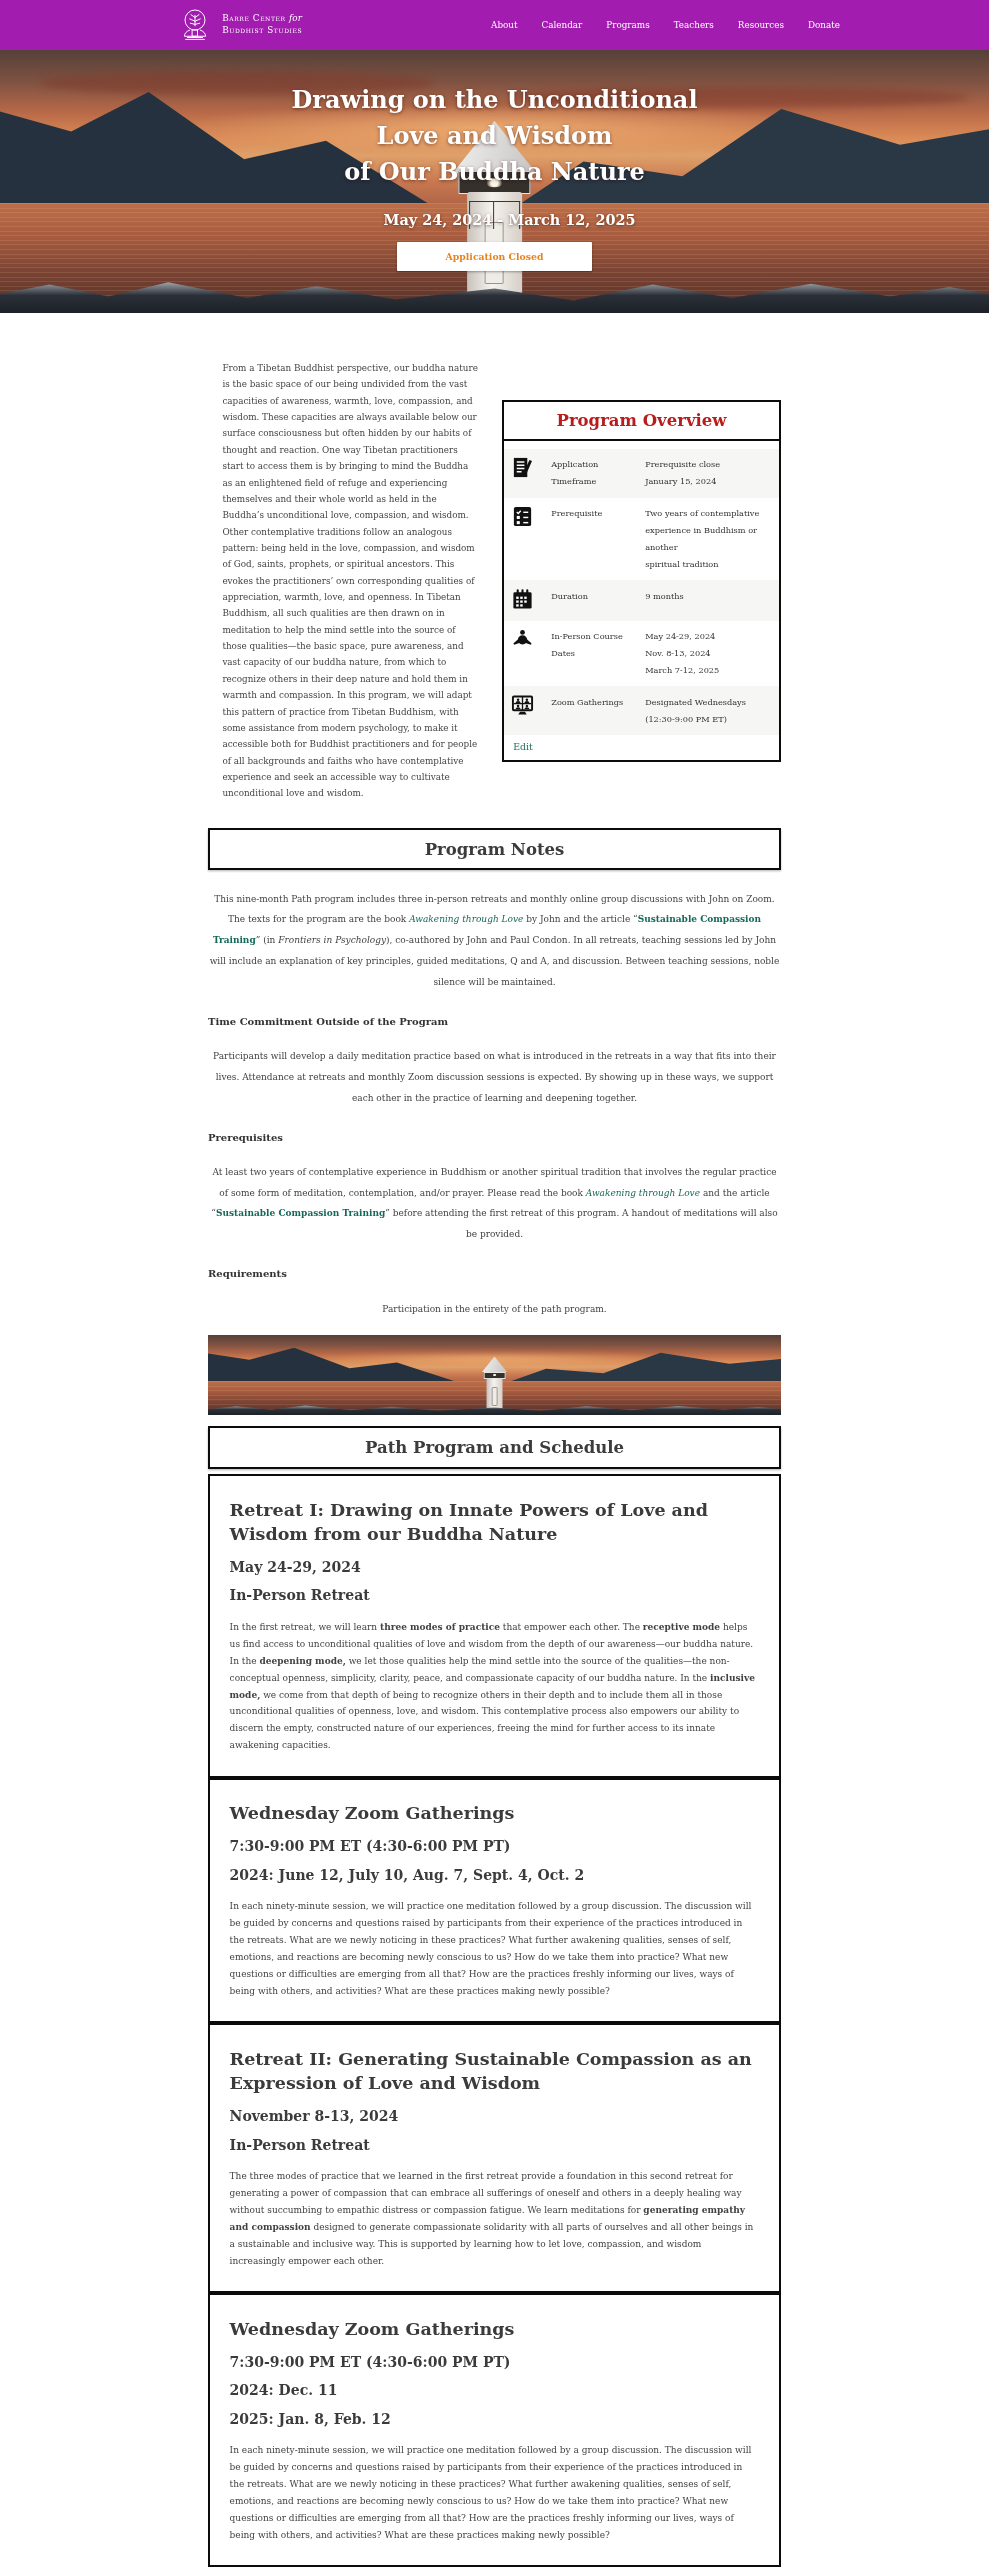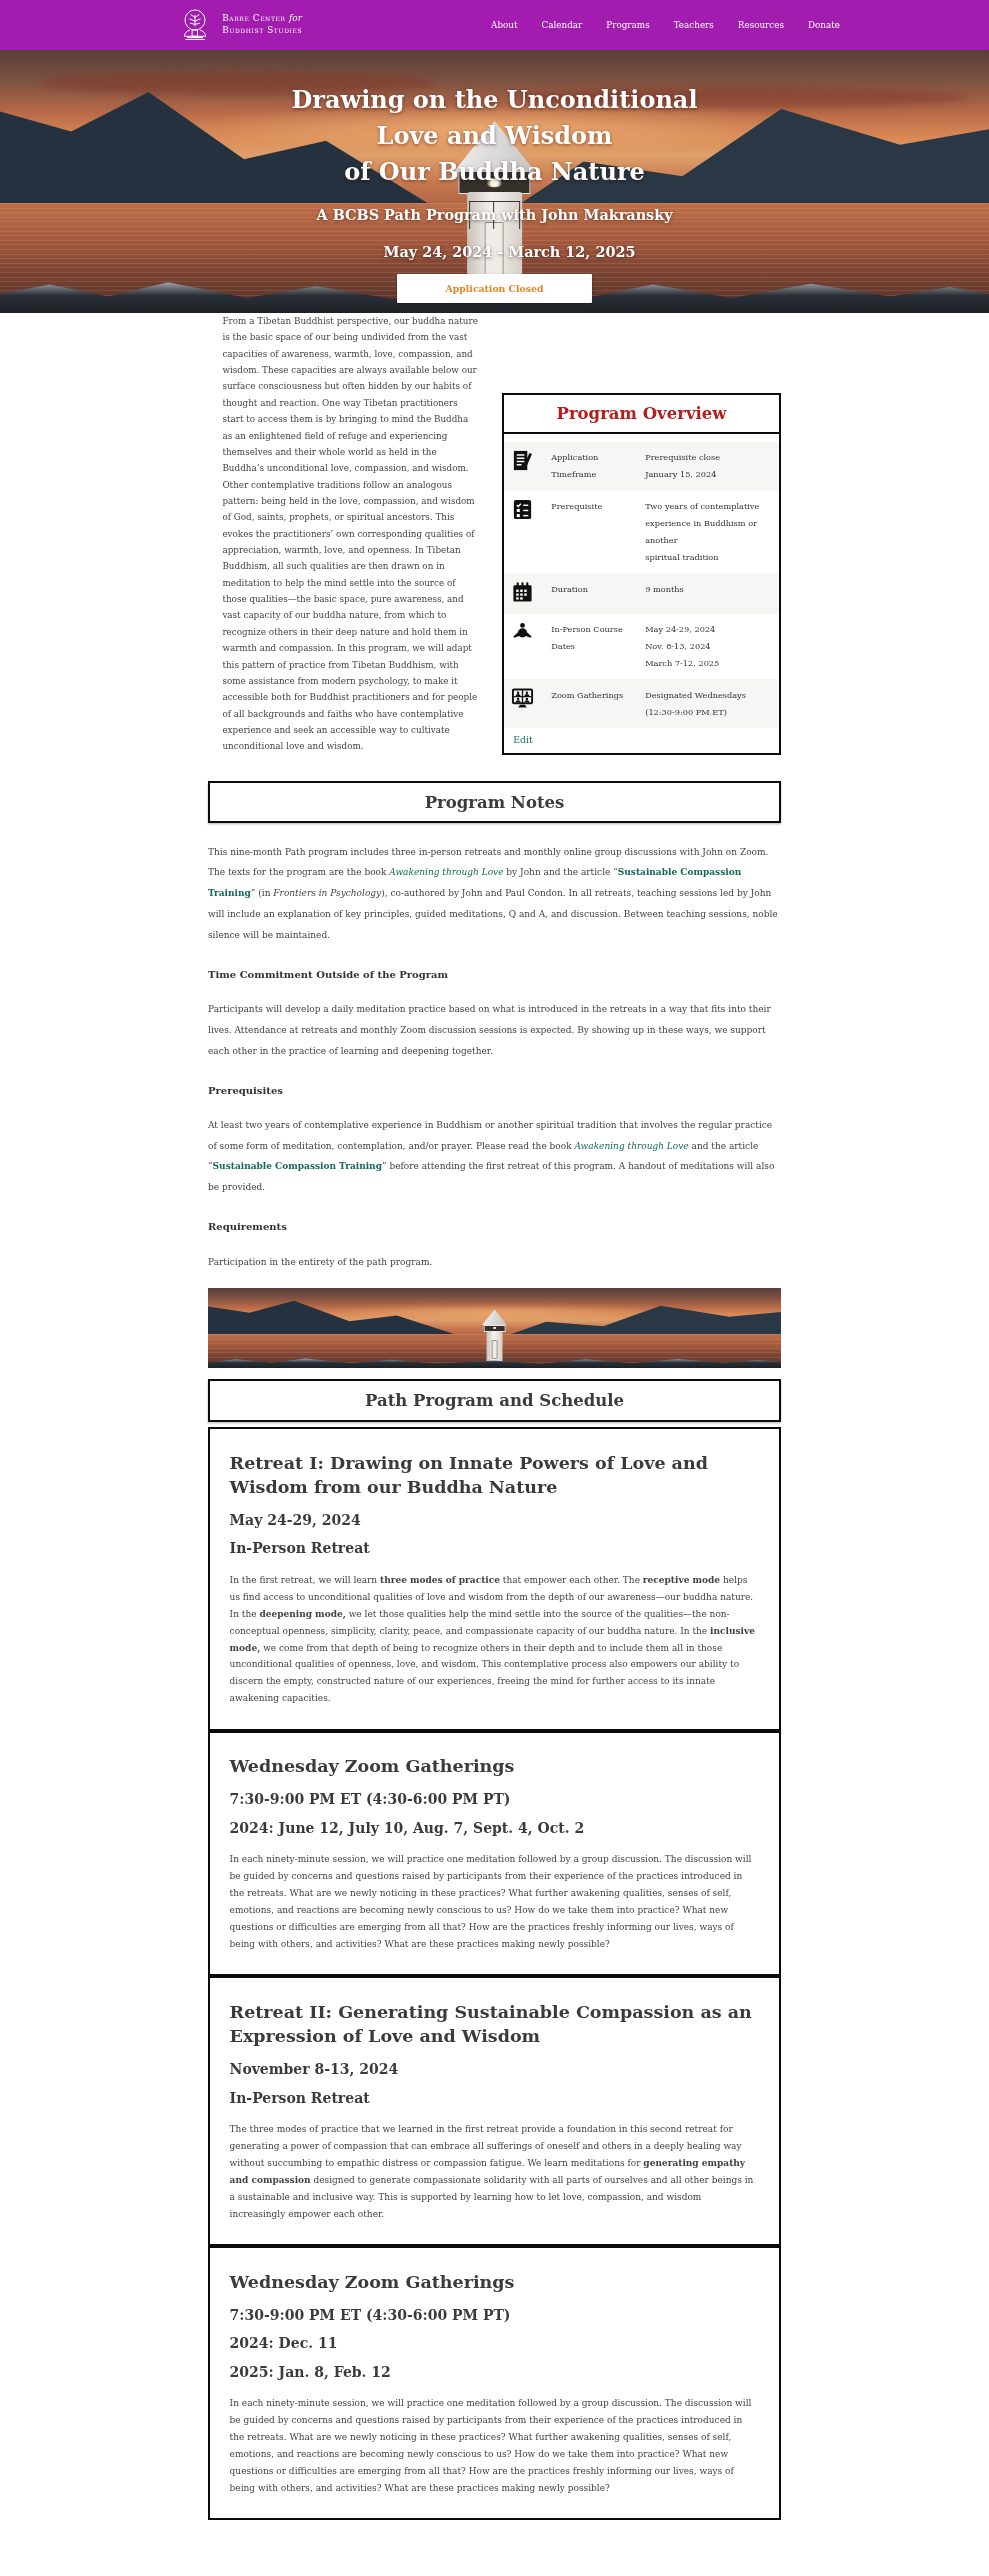--- a/index.html
+++ b/index.html
@@ -60,37 +60,37 @@
   .hero-dates{ margin-top:20.6px; font-size:14.4px; font-weight:bold;margin-left:30px; }
   .hero-btn{ display:inline-block; margin-top:14.4px; background:#ffffff; color:#e8821e; font-weight:bold;
     font-size:9.3px; padding:8.8px 49px; border-radius:1px; box-shadow:0 1px 2.6px rgba(0,0,0,.35); text-shadow:none; }
 
   
   .container{ width:573px; margin:0 auto; }
   .section-title{ border:2.6px solid #0b0b0b; box-shadow:0 1.5px 2.1px rgba(0,0,0,.28);
     text-align:center; font-size:16.5px; font-weight:bold; color:#3c3c3c; padding:9.8px 5.2px; }
 
   
-  .intro-row{ display:flex; align-items:flex-end; }
+  .intro-row{ display:flex; align-items:center; margin-top:47px; }
   .intro-text{ width:258px; margin-left:14.4px; font-size:8.8px; line-height:1.86; color:#444; }
   .overview{ margin-left:auto; width:279px; border:2.6px solid #0c0c0c; background:#fff; }
   .overview-title{ text-align:center; font-size:16.5px; font-weight:bold; color:#b91c1c;
     padding:9.3px 0; border-bottom:2.6px solid #0c0c0c; }
   .ov-row{ display:grid; grid-template-columns:40px 94px 1fr; padding:7.7px 7.2px; font-size:8.2px; }
   .ov-row:nth-child(odd){ background:#f6f6f5; }
   .ov-rows{ padding-top:7.2px; }
   .ov-icon svg{ width:23px; height:23px; }
   .ov-label{ line-height:2.05; color:#333; padding-right:5.2px; }
   .ov-value{ line-height:2.05; color:#333; }
   .ov-edit{ display:inline-block; color:#1e6e5c; font-size:9.3px; margin:5.2px 0 8.2px 9.3px; }
 
   
   .notes-title{ margin-top:26px; }
   .notes-body{ margin-top:18.5px; font-size:9px; line-height:2.3; color:#424242; }
-  .notes-body p{ margin-bottom:4.1px; }
+  .notes-body p{ margin-bottom:4.1px;text-align:center; }
   .subhead{ font-size:10px; font-weight:bold; color:#333; margin:17.5px 0 13.4px; }
   .tlink{ color:#17695a; font-style:italic; }
   .tlink-bold{ color:#14695a; font-weight:bold; }
   .it{ font-style:italic; }
 
   
   .banner{ height:80px; margin:15.5px 0 11.3px; }
 
   
   .schedule-box{ margin-top:5.2px; border:2.6px solid #0b0b0b; }
@@ -144,21 +144,20 @@
         <div class="rail r2"></div>
     </div>
     <div class="rocks"></div>
   </div>
   <div class="hero-content">
     <h1 class="hero-title">
       <div>Drawing on the Unconditional</div>
       <div>Love and Wisdom</div>
       <div>of Our Buddha Nature</div>
     </h1>
-    <div class="hero-sub">A BCBS Path Program with John Makransky</div>
     <div class="hero-dates">May 24, 2024 - March 12, 2025</div>
     <a href="#" class="hero-btn">Application Closed</a>
   </div>
 </section>
 
 <div class="container">
 
   <div class="intro-row">
     <p class="intro-text">From a Tibetan Buddhist perspective, our buddha nature is the basic space of our being undivided from the vast capacities of awareness, warmth, love, compassion, and wisdom. These capacities are always available below our surface consciousness but often hidden by our habits of thought and reaction. One way Tibetan practitioners start to access them is by bringing to mind the Buddha as an enlightened field of refuge and experiencing themselves and their whole world as held in the Buddha’s unconditional love, compassion, and wisdom. Other contemplative traditions follow an analogous pattern: being held in the love, compassion, and wisdom of God, saints, prophets, or spiritual ancestors. This evokes the practitioners’ own corresponding qualities of appreciation, warmth, love, and openness. In Tibetan Buddhism, all such qualities are then drawn on in meditation to help the mind settle into the source of those qualities—the basic space, pure awareness, and vast capacity of our buddha nature, from which to recognize others in their deep nature and hold them in warmth and compassion. In this program, we will adapt this pattern of practice from Tibetan Buddhism, with some assistance from modern psychology, to make it accessible both for Buddhist practitioners and for people of all backgrounds and faiths who have contemplative experience and seek an accessible way to cultivate unconditional love and wisdom.</p>
 

